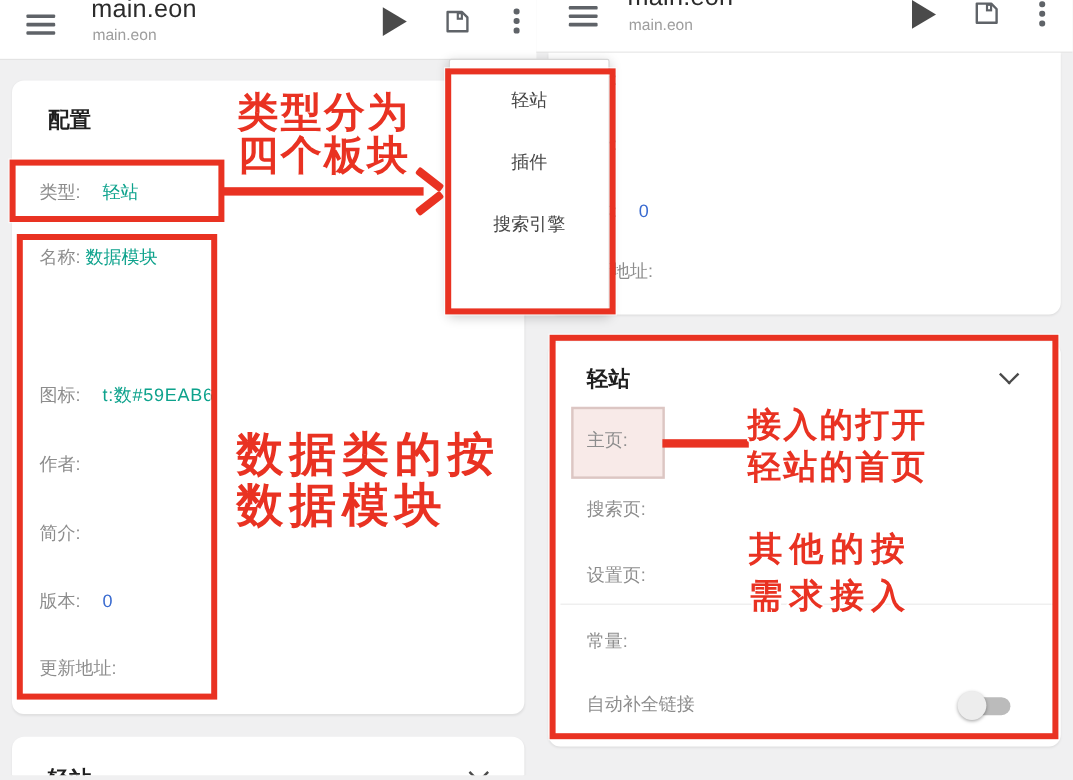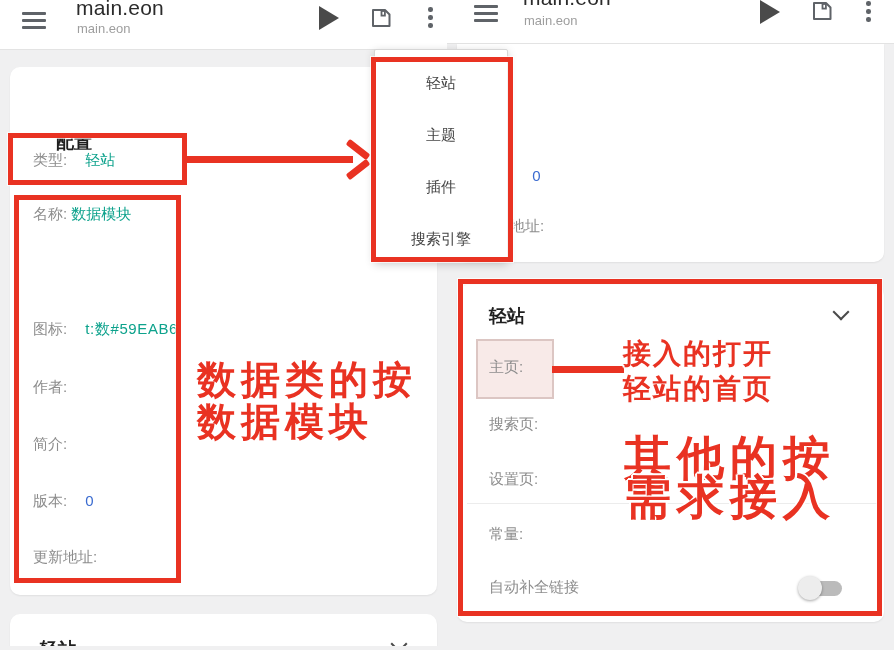--- a/index.html
+++ b/index.html
@@ -72,21 +72,21 @@
       <rect x="12.5" y="5" width="3.4" height="4.6" fill="none" stroke="#5f6368" stroke-width="1.8"></rect>
     </svg>
     <div class="dots-icon" style="left:428px;top:7px;">
         <i></i>
         <i></i>
         <i></i>
       </div>
   </div>
 
   <div class="card" style="left:10px;top:67px;width:427px;height:528px;">
-    <div class="section-heading" style="left:46px;top:21px;margin-top:42px;">配置</div>
+    <div class="section-heading" style="left:30px;top:21px;">配置</div>
   </div>
   <div class="frow" style="left:33px;top:151px;">
     <span class="flabel">类型:</span>
     <span class="teal" style="margin-left:14px;">轻站</span>
   </div>
   <div class="frow" style="left:33px;top:205px;">
     <span class="flabel">名称:</span>
     <span class="teal" style="">数据模块</span>
   </div>
   <div class="frow" style="left:33px;top:320px;">
@@ -168,42 +168,45 @@
   <div class="frow" style="left:489px;top:578px;">
     <span class="flabel">自动补全链接</span>
   </div>
   <div class="toggle">
     <div class="track"></div>
     <div class="thumb"></div>
   </div>
 
   <div class="popup">
     <div class="item">轻站</div>
-    <div class="item">主题</div>
     <div class="item">插件</div>
     <div class="item">搜索引擎</div>
   </div>
 
   <div class="rrect" style="left:8px;top:133px;width:179px;height:52px;"></div>
   <div class="rrect" style="left:14px;top:195px;width:167px;height:388px;"></div>
   <div class="rrect" style="left:371px;top:57px;width:142px;height:205px;"></div>
   <div class="rrect" style="left:458px;top:279px;width:424px;height:337px;"></div>
 
   <div class="rline" style="left:185px;top:156px;width:168px;height:7px;"></div>
   <div class="ahead" style="left:345px;top:146px;transform:rotate(38deg);"></div>
   <div class="ahead" style="left:345px;top:166px;transform:rotate(-38deg);"></div>
 
   <div class="rline" style="left:552px;top:366px;width:72px;height:7px;"></div>
 
+  <div class="rtext" style="left:198px;top:76px;font-size:34px;line-height:36px;letter-spacing:2px;">
+    <div>类型分为</div>
+    <div>四个板块</div>
+  </div>
   <div class="rtext" style="left:197px;top:359px;font-size:39px;line-height:42px;letter-spacing:5px;">
     <div>数据类的按</div>
     <div>数据模块</div>
   </div>
   <div class="rtext" style="left:623px;top:336px;font-size:28px;line-height:35px;letter-spacing:2px;">
     <div>接入的打开</div>
     <div>轻站的首页</div>
   </div>
-  <div class="rtext" style="left:624px;top:438px;font-size:47px;line-height:39px;letter-spacing:6px;">
+  <div class="rtext" style="left:624px;top:438px;font-size:28px;line-height:39px;letter-spacing:6px;">
     <div>其他的按</div>
     <div>需求接入</div>
   </div>
 
 </div>
 
 </body></html>

